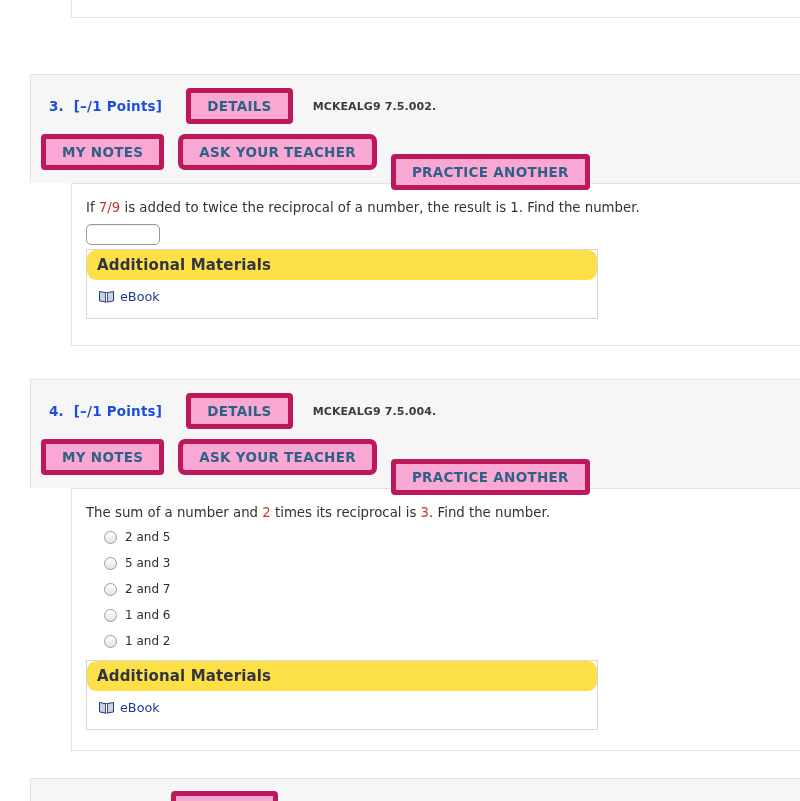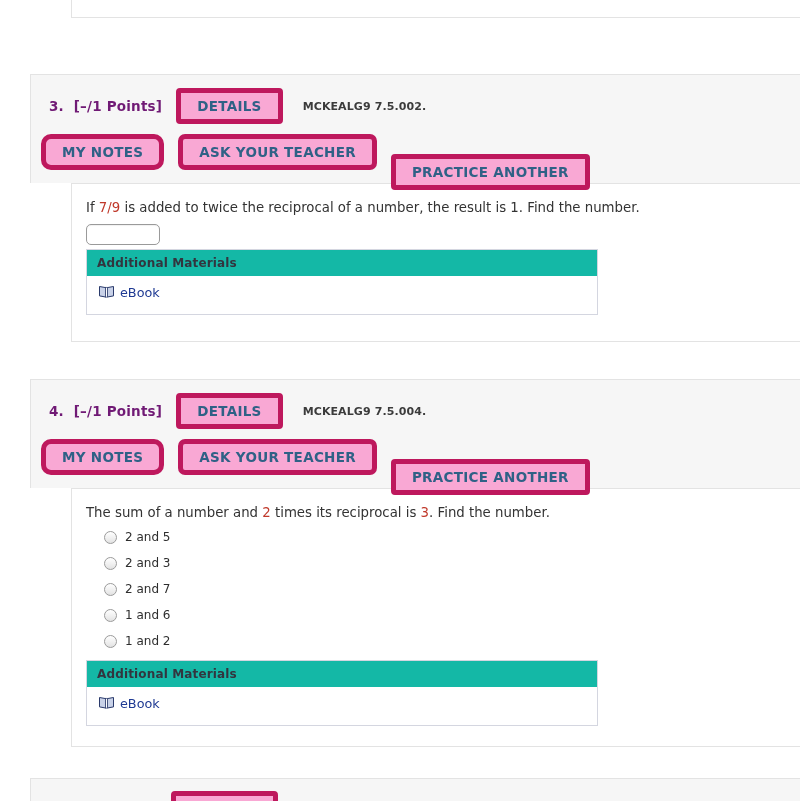--- a/index.html
+++ b/index.html
@@ -45,24 +45,24 @@
   .q-header-row2 {
     display: flex;
     align-items: center;
     height: 38px;
     margin-top: 8px;
   }
 
   .q-points {
     font-size: 13.5px;
     font-weight: bold;
-    color: #701a75;
+    color: #1d4ed8;
     letter-spacing: 0.2px;
     white-space: nowrap;
-    margin-right: 14px;
+    margin-right: 24px;
     padding-left: 8px;
   }
 
   .q-code {
     font-size: 11px;
     font-weight: bold;
     color: #3b3b3b;
     white-space: nowrap;
     margin-left: 20px;
     letter-spacing: 0.1px;
@@ -81,21 +81,21 @@
     font-weight: bold;
     letter-spacing: 0.3px;
     height: 36px;
     padding: 0 16px;
     box-sizing: border-box;
     cursor: pointer;
     white-space: nowrap;
     font-family: "DejaVu Sans", "Liberation Sans", sans-serif;
   }
   .btn-details { min-width: 92px; }
-  .btn-mynotes { min-width: 110px; margin-right: 14px; border-radius: 10px; }
+  .btn-mynotes { min-width: 110px; margin-right: 14px; }
   .btn-ask     { min-width: 163px; margin-right: 14px; border-radius: 7px; }
   .btn-practice{ min-width: 179px; margin-top: 40px; }
 
   
   .q-body {
     border: 1px solid #e3e3e3;
     border-top: 1px solid #e3e3e3;
     background: #ffffff;
     margin-left: 41px;          
     padding: 14px 0 22px 14px;
@@ -151,30 +151,32 @@
 
   
   .materials {
     width: 512px;
     border: 1px solid #d4d6e0;
     box-sizing: border-box;
     margin-top: 4px;
     background: #ffffff;
   }
   .materials-head {
-    background: #14b8a6;
+    background: #fde047;
     color: #32353f;
-    font-size: 12px;
+    font-size: 15px;
     font-weight: bold;
     padding: 6px 0 6px 10px;
     letter-spacing: 0.15px;
+    border-radius: 9px;
   }
   .materials-body {
     padding: 9px 0 14px 12px;
     display: flex;
+    align-items: center;
   }
   .book-icon {
     width: 15px;
     height: 13px;
     margin-right: 6px;
     flex: none;
     display: block;
   }
   .ebook-link {
     font-size: 12.8px;
@@ -275,21 +277,21 @@
     <div class="q-body" style="padding-bottom:20px;">
       <p class="q-text" style="margin-bottom:2px;"><span>The sum of a number and </span><span class="hl">2</span><span> times its reciprocal is </span><span class="hl">3</span><span>. Find the number.</span></p>
 
       <div class="choices">
         <label class="choice">
           <span class="radio"></span>
           <span class="choice-label">2 and 5</span>
         </label>
         <label class="choice">
           <span class="radio"></span>
-          <span class="choice-label">2 and 3</span>
+          <span class="choice-label">5 and 3</span>
         </label>
         <label class="choice">
           <span class="radio"></span>
           <span class="choice-label">2 and 7</span>
         </label>
         <label class="choice">
           <span class="radio"></span>
           <span class="choice-label">1 and 6</span>
         </label>
         <label class="choice">

